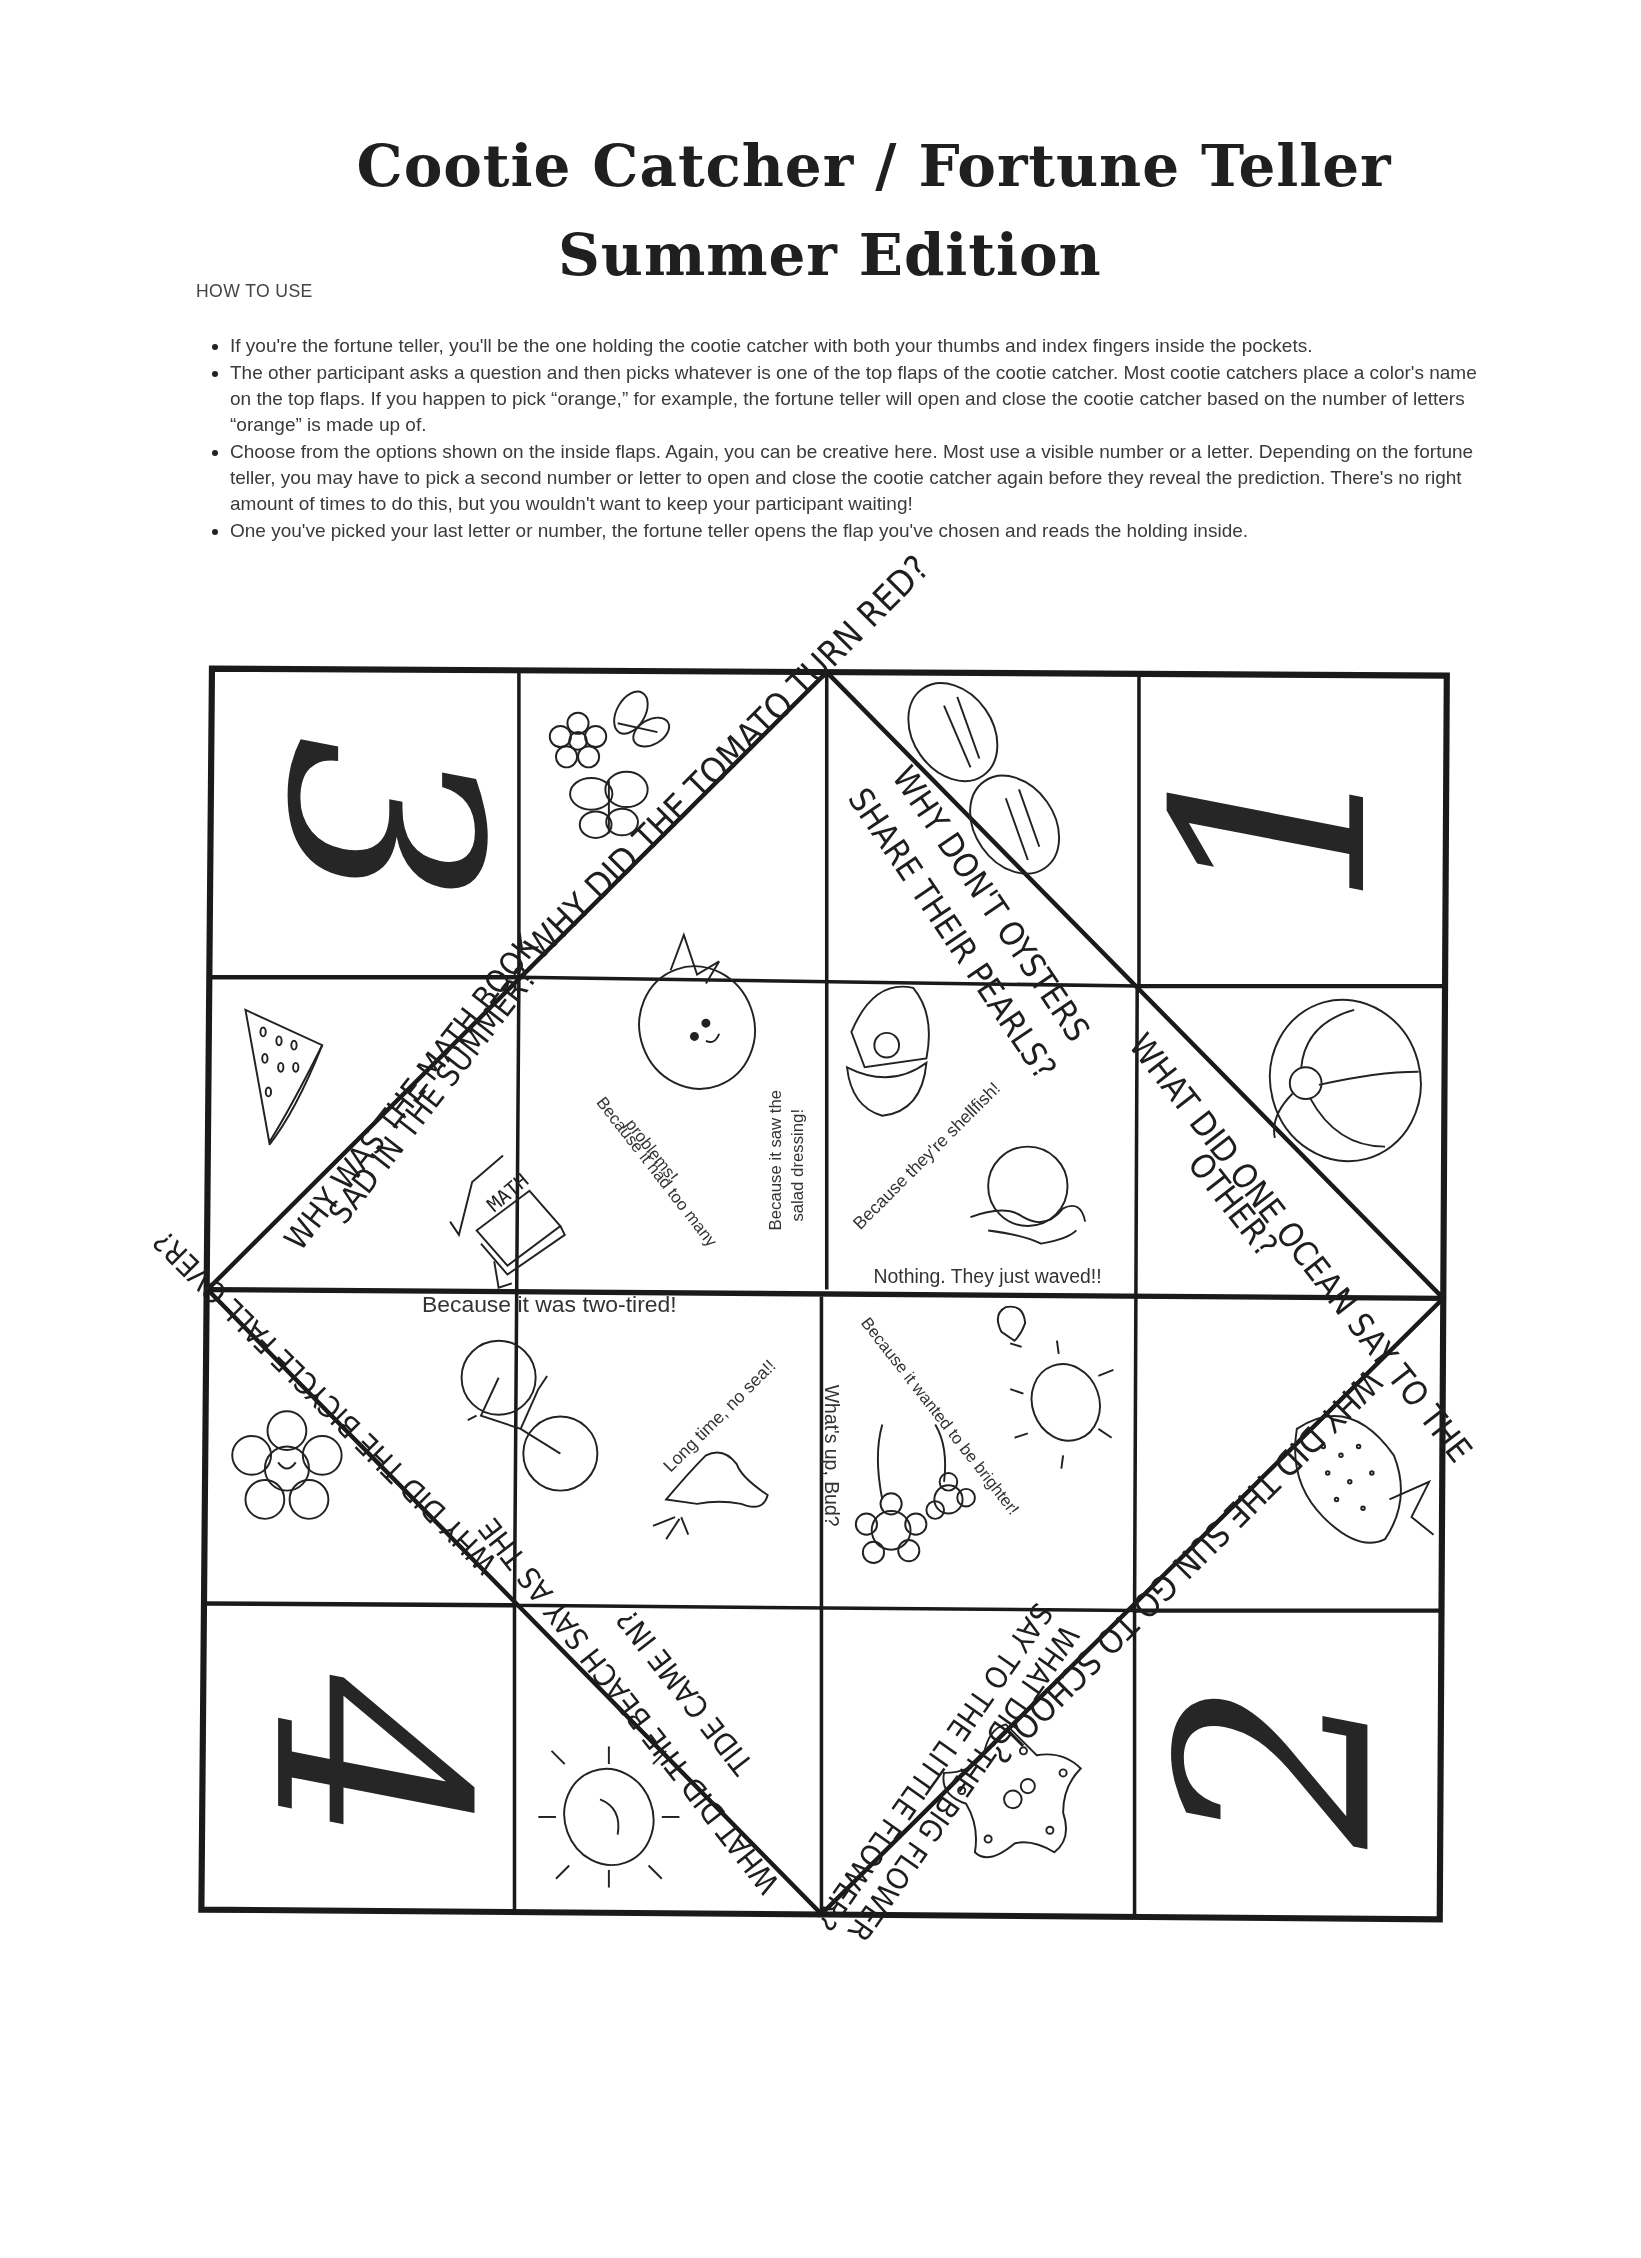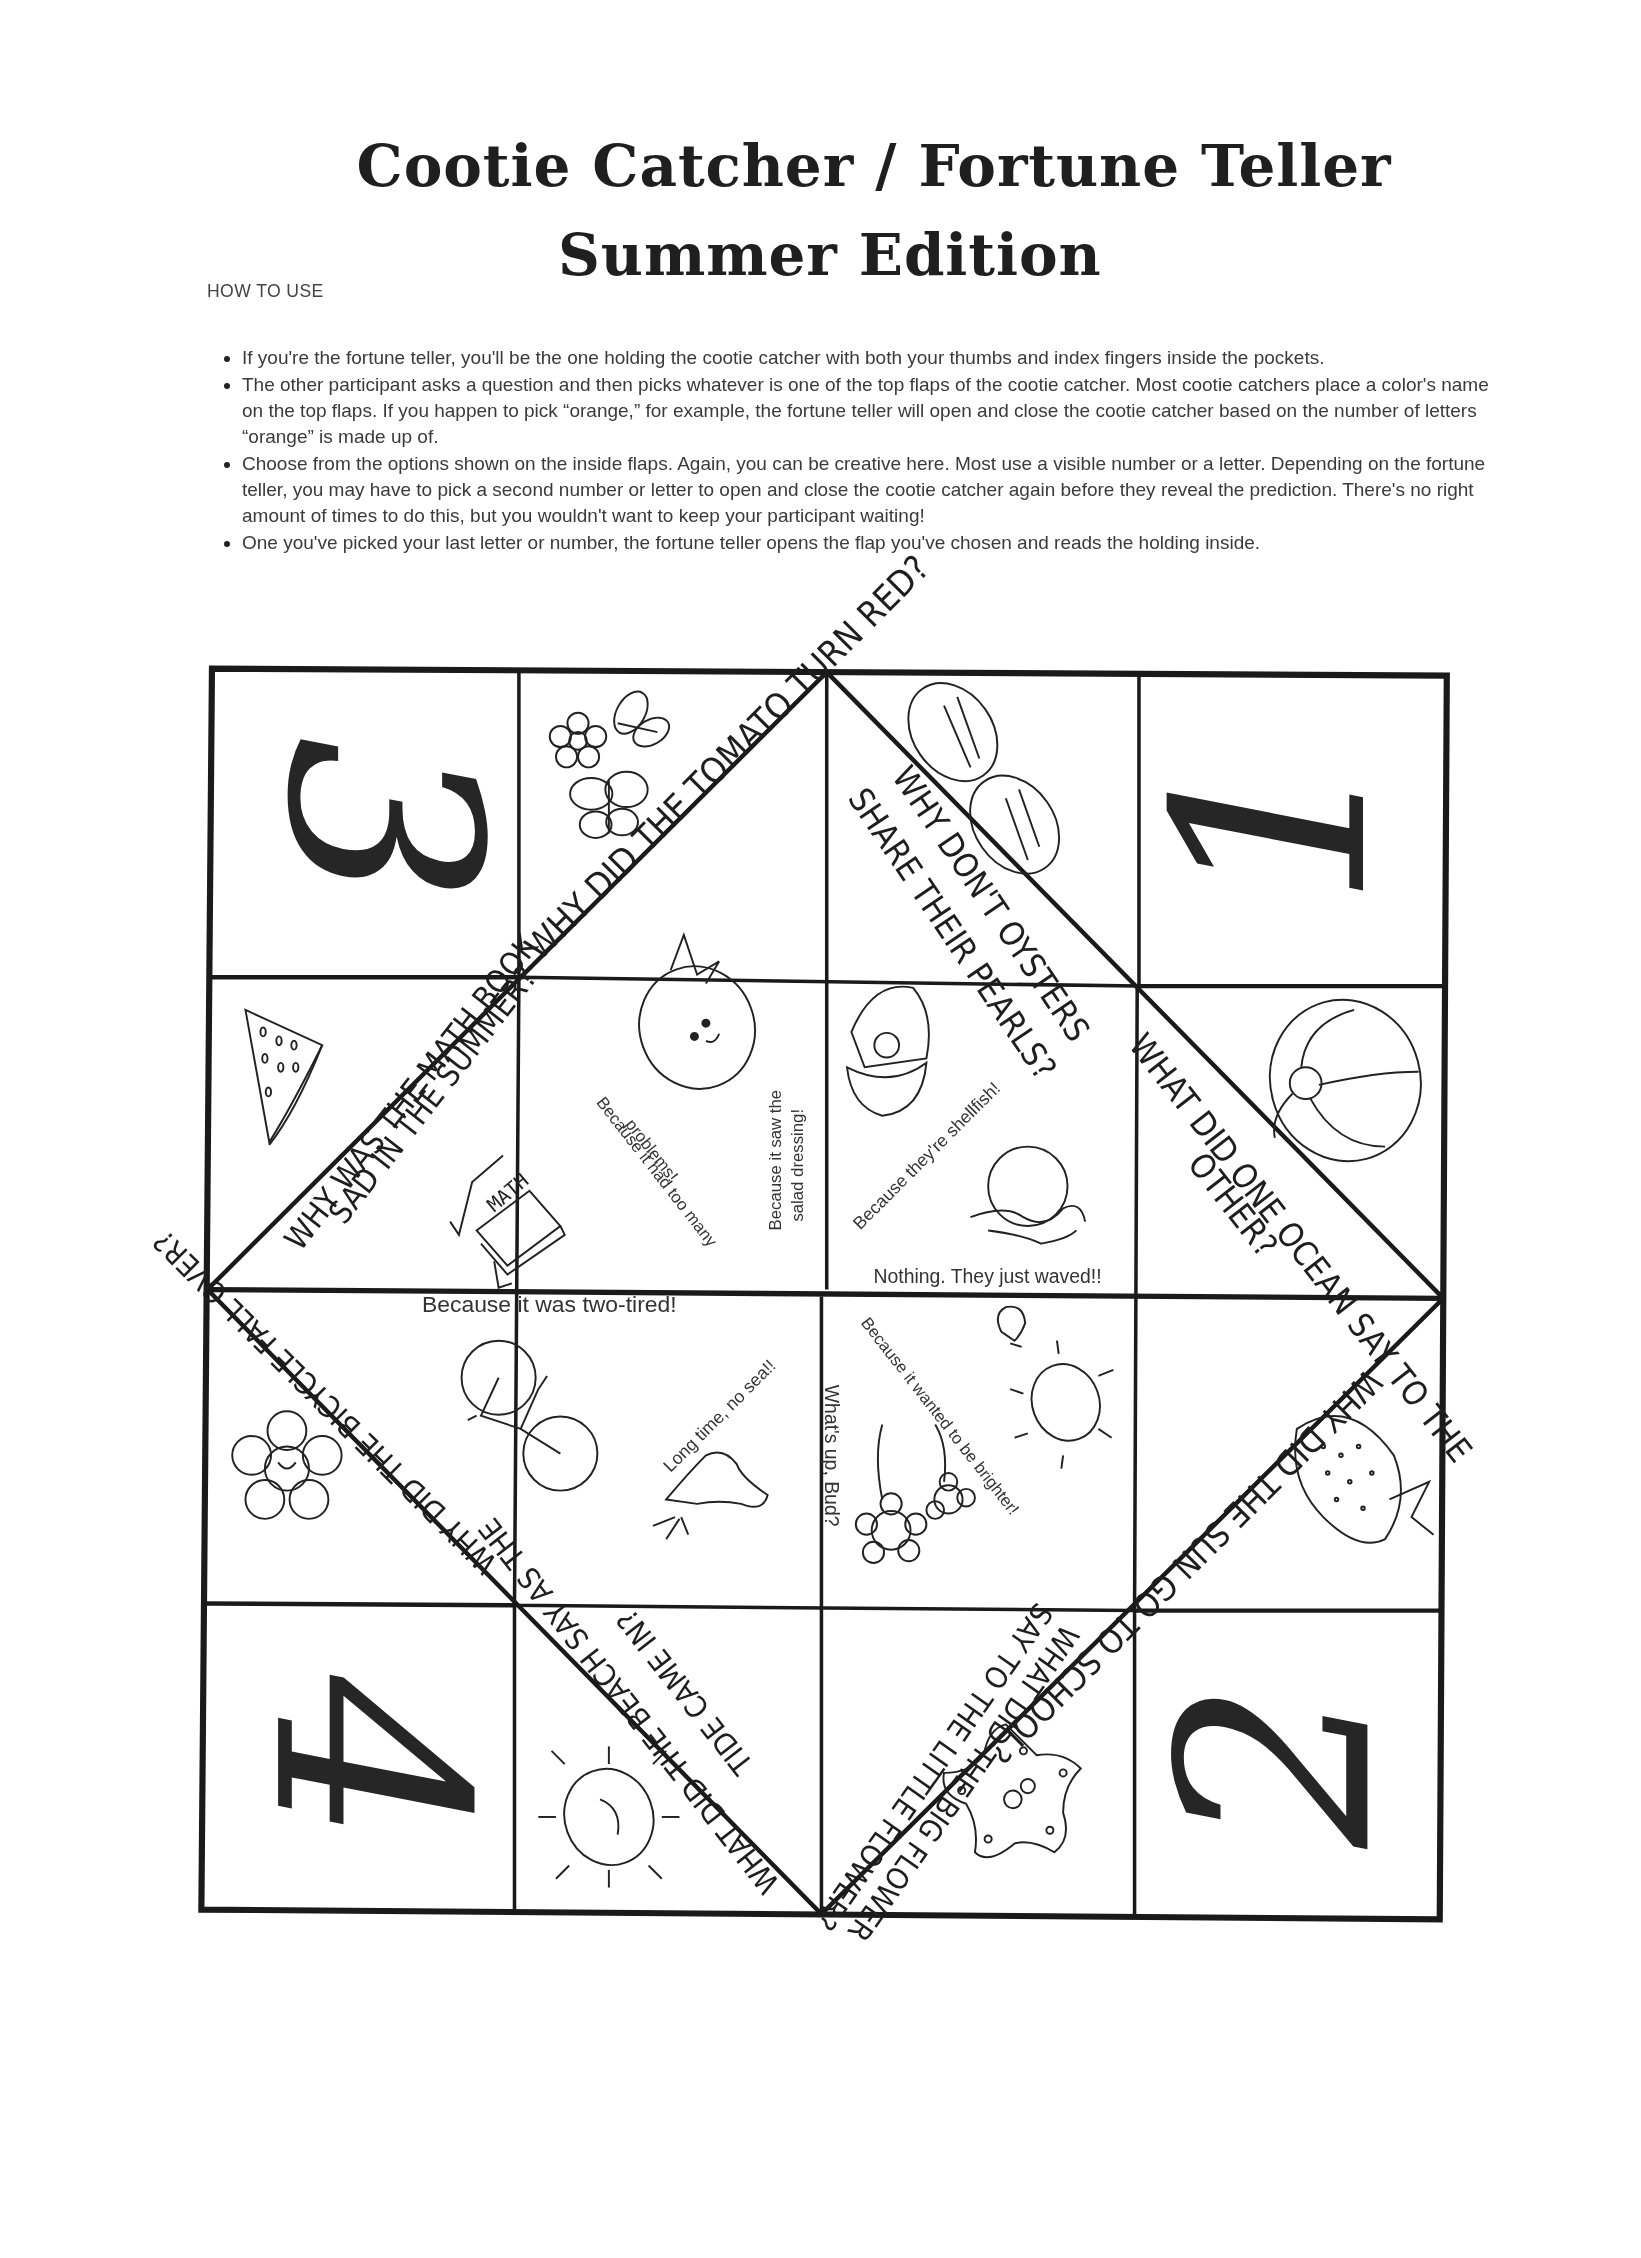--- a/index.html
+++ b/index.html
@@ -4,22 +4,22 @@
 <style>
   html, body { margin: 0; padding: 0; background: #ffffff; }
   body { width: 1642px; height: 2258px; position: relative; overflow: hidden;
          font-family: "Liberation Sans", sans-serif; color: #2b2b2b; }
   .title { position: absolute; left: 0; width: 1642px; text-align: center;
            font-family: "DejaVu Serif", serif; font-weight: bold; color: #1f1f1f;
            letter-spacing: 0.9px; }
   .title.l1 { top: 132px; font-size: 58px; left: 53px; }
   .title.l2 { top: 221px; font-size: 58px; left: 8.8px; }
   .howto { position: absolute; left: 196px; top: 281px; font-size: 17.6px; color: #444;
-           letter-spacing: 0.4px; margin-left: 11px; }
-  .bullets { position: absolute; left: 205px; top: 333px; width: 1253px; margin: 12px; padding: 0 0 0 25px;
+           letter-spacing: 0.4px; }
+  .bullets { position: absolute; left: 205px; top: 333px; width: 1253px; margin: 0; padding: 0 0 0 25px;
              font-size: 19px; line-height: 26px; color: #3a3a3a; }
   .bullets li { margin: 0 0 0.9px 0; }
   .bullets li::marker { color: #222; }
   .grid-svg { position: absolute; left: 0; top: 0; }
   .q { font-family: "DejaVu Sans", sans-serif; font-weight: normal; fill: #1e1e1e; font-stretch: condensed; }
   .a { font-family: "Liberation Sans", sans-serif; fill: #333; }
   .num { font-family: "DejaVu Serif", serif; fill: #262626; font-style: italic; }
   .ln { stroke: #1a1a1a; fill: none; }
   .art { stroke: #222; fill: none; stroke-width: 2.2; }
 </style>

